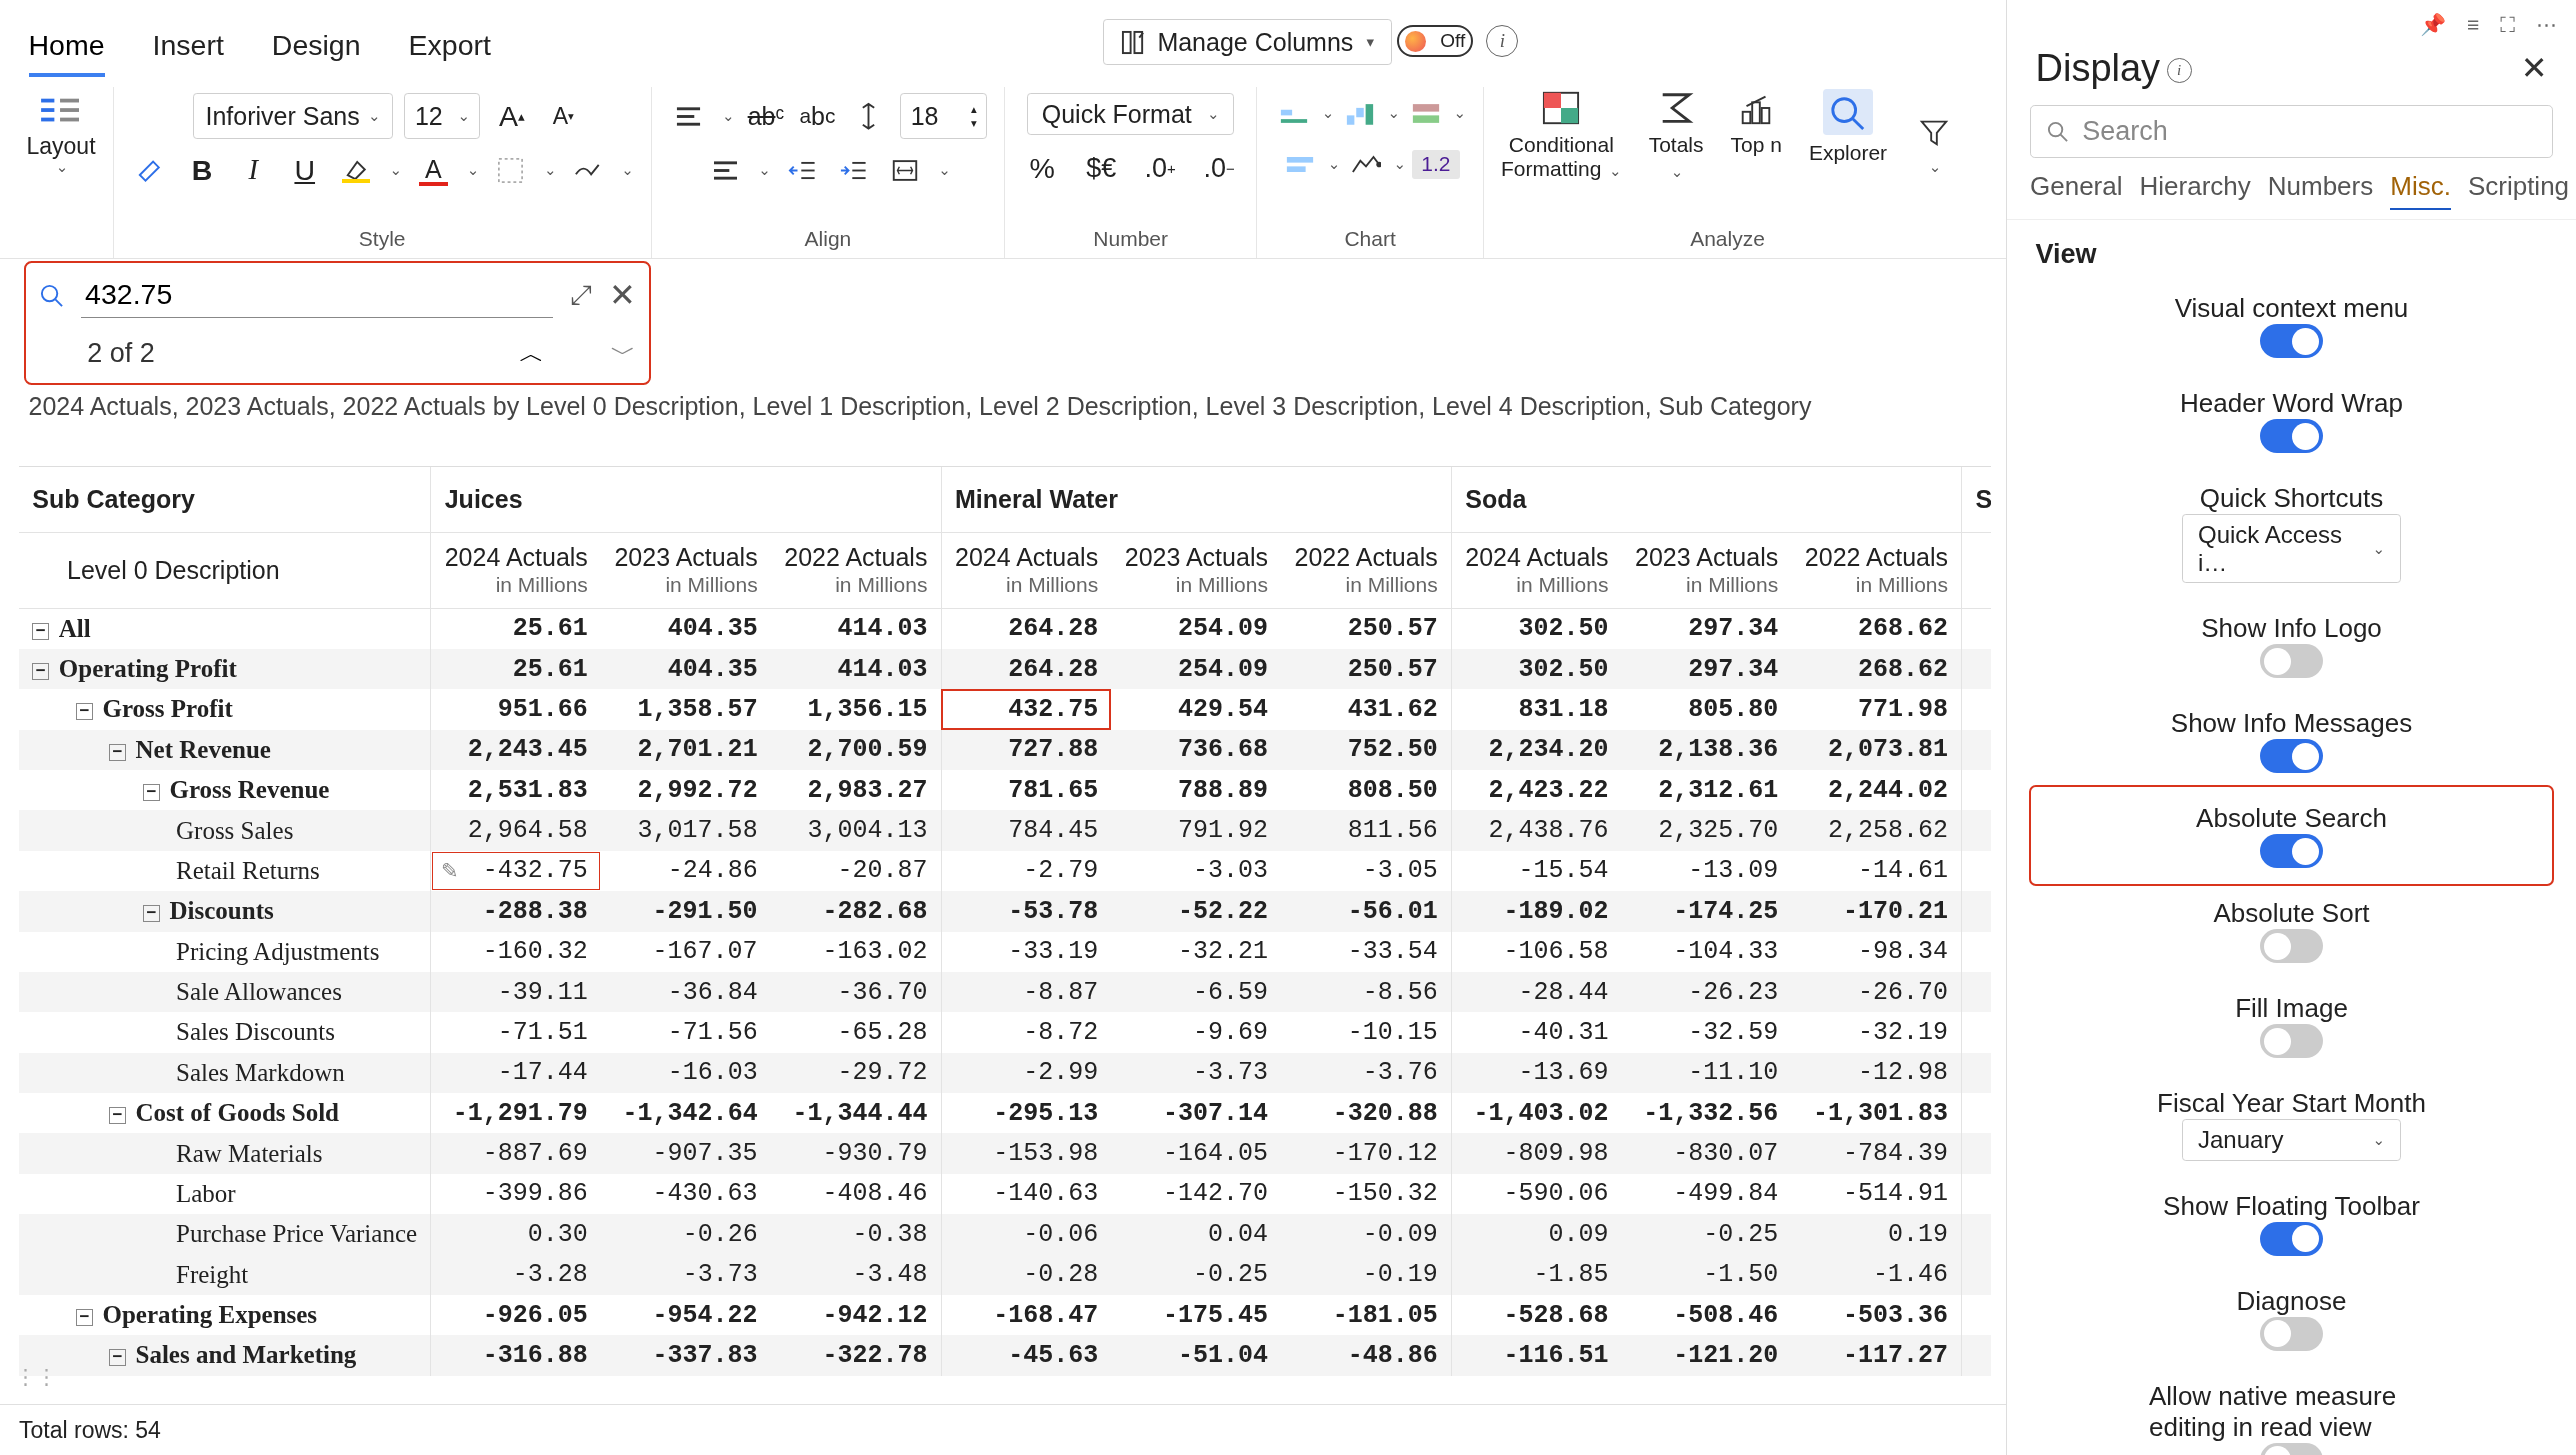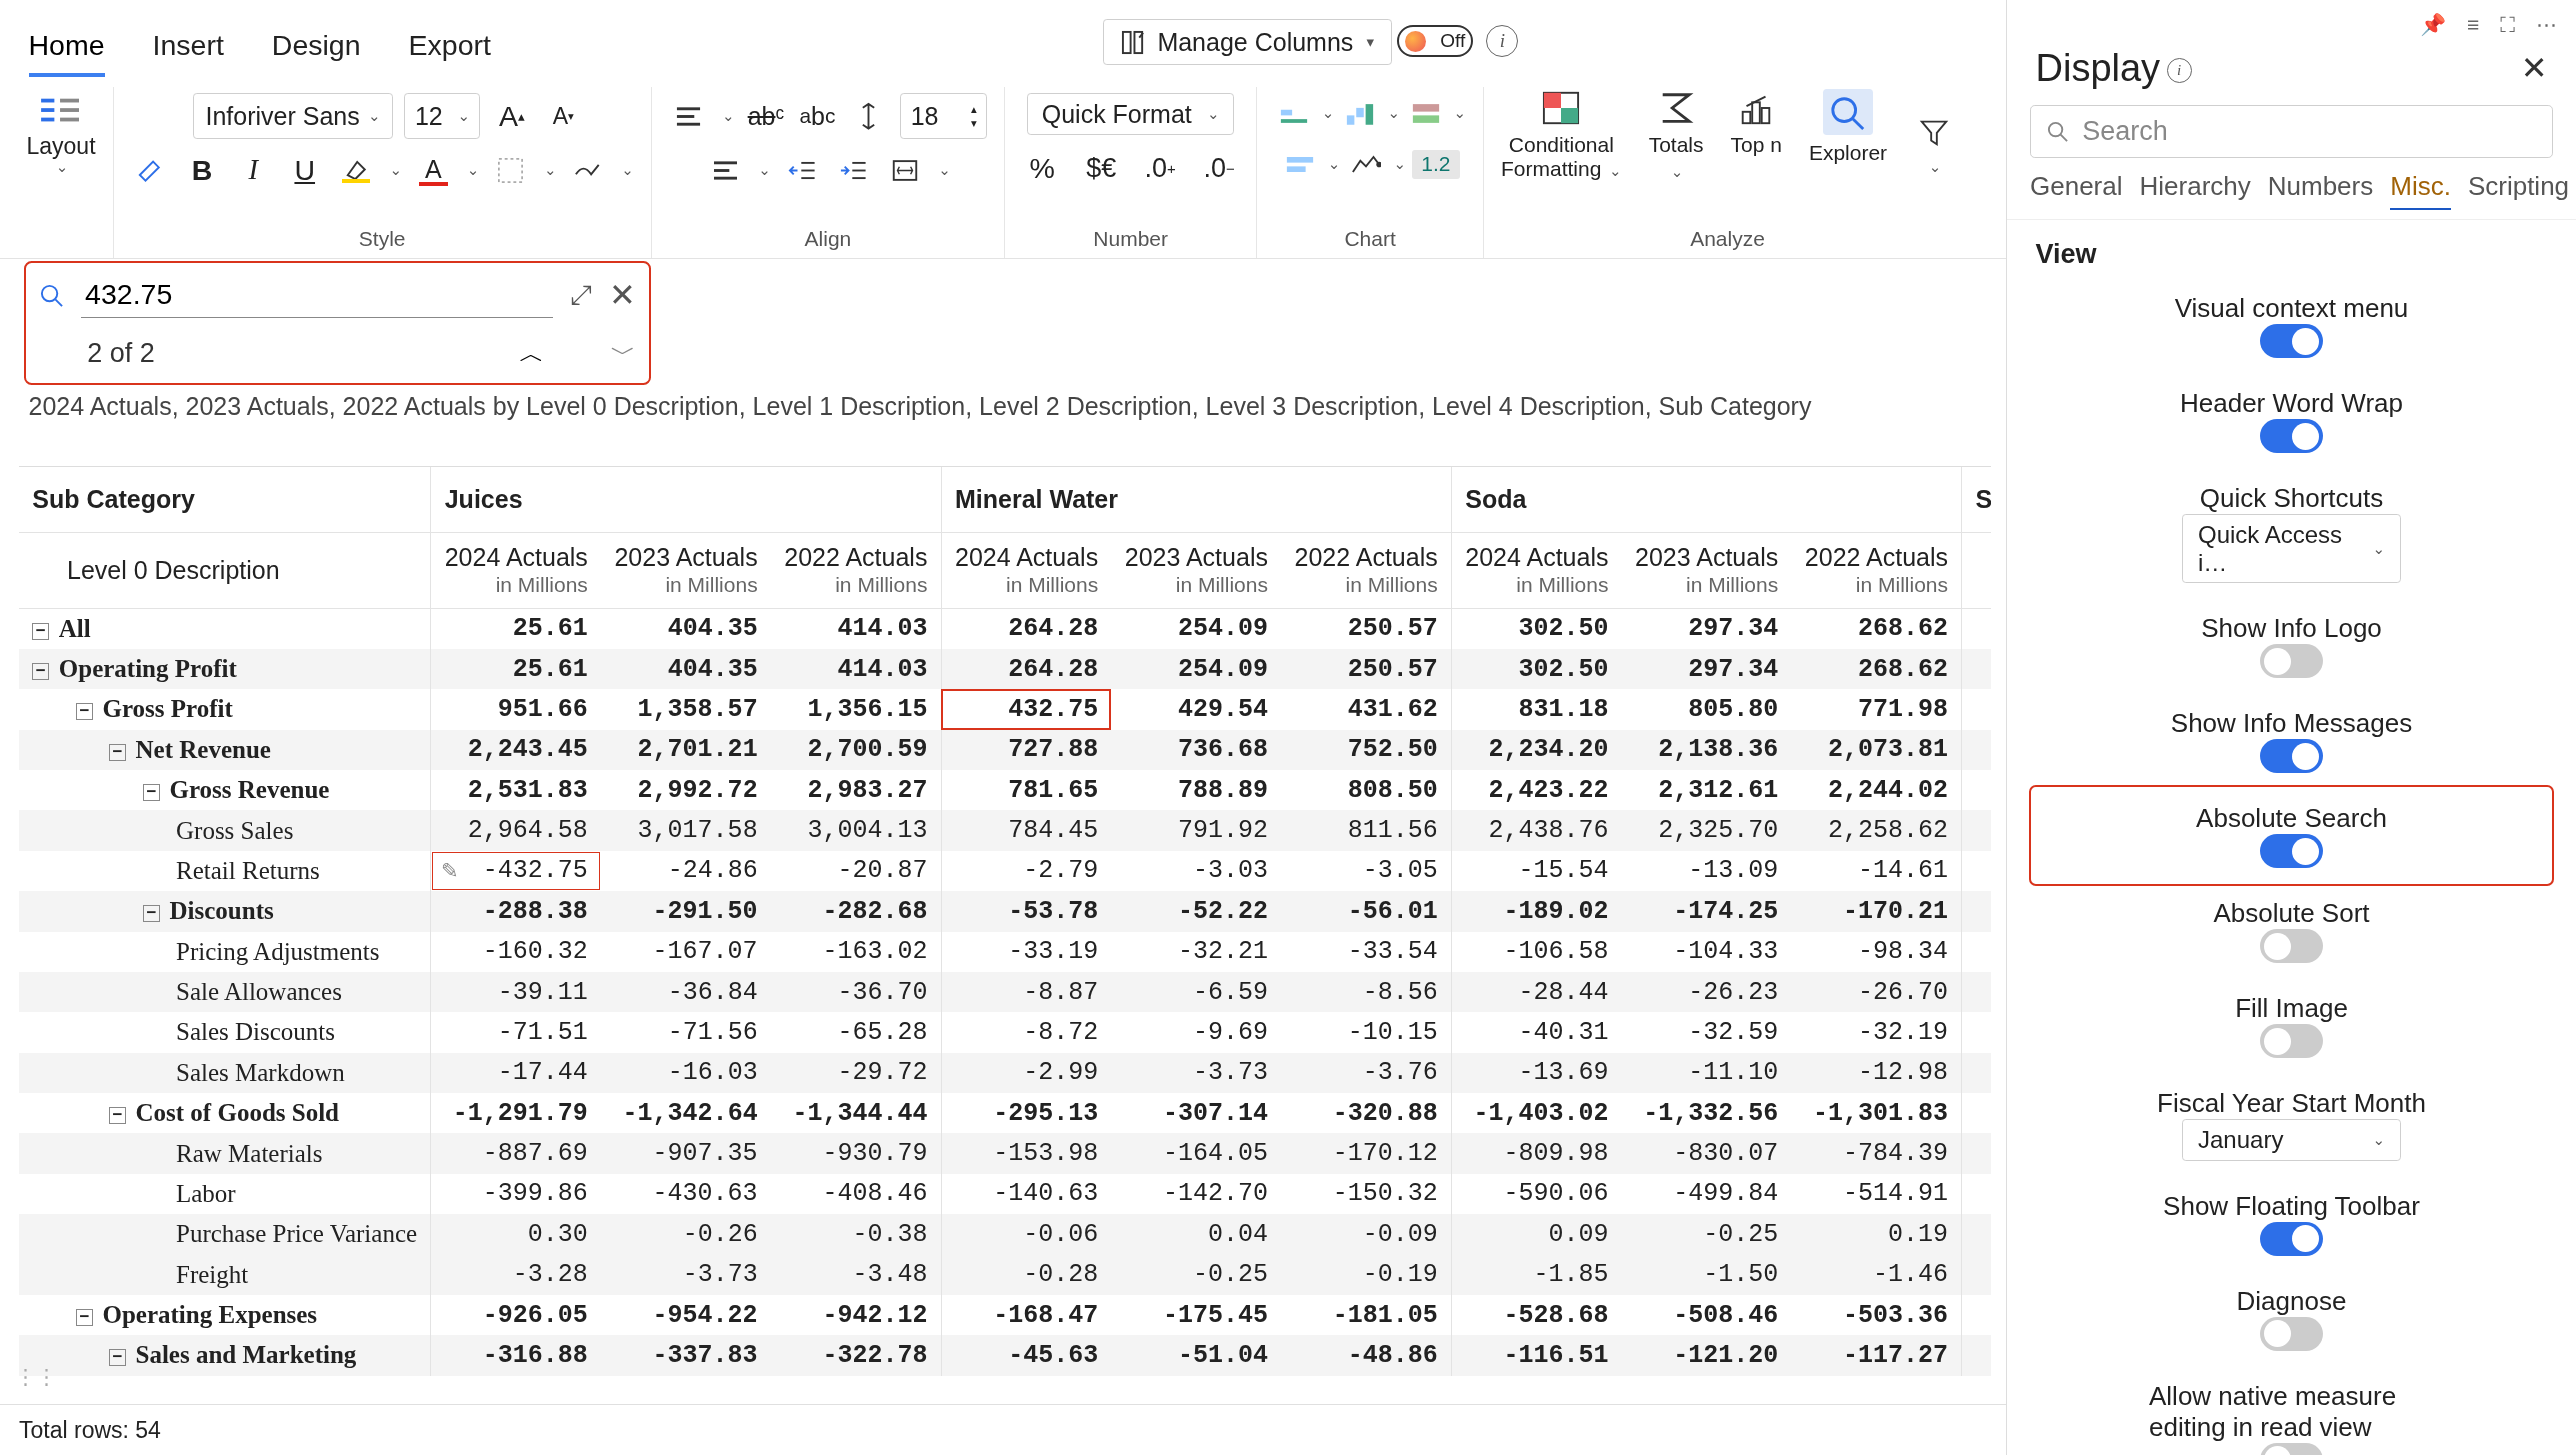--- a/index.html
+++ b/index.html
@@ -17,21 +17,21 @@
 .ribbon-group-title { font-size: 21px; color: #555; margin-top: auto; padding-bottom: 7.6px; }
 .ribbon-row { display: flex; align-items: center; gap: 11.4px; }
 .ribbon-col { display: flex; flex-direction: column; align-items: center; gap: 5.7px; }
 
 .icon-btn { width: 40px; height: 40px; display: inline-flex; align-items: center; justify-content: center; cursor: pointer; border-radius: 3.8px; }
 .caret { font-size: 15px; color: #555; margin-left: 1.9px; }
 
 .fontname { border: 1px solid #cfcfcf; padding: 3.8px 11.4px; width: 200px; height: 46px; display: flex; align-items: center; justify-content: space-between; border-radius: 3.8px; font-size: 25px; margin-left: 12px; }
 .fontsize { border: 1px solid #cfcfcf; padding: 3.8px 9.5px; width: 76px; height: 46px; display: flex; align-items: center; justify-content: space-between; border-radius: 3.8px; font-size: 25px; }
 
-.num-12 { font-size: 21px; color: #0f766e; background: #e6e6e6; padding: 2.9px 9.5px; border-radius: 2.9px; }
+.num-12 { font-size: 21px; color: #4c1d95; background: #e6e6e6; padding: 2.9px 9.5px; border-radius: 2.9px; }
 
 .manage-columns { position: absolute; top: 19px; left: 1103px; border: 1px solid #cfcfcf; border-radius: 3.8px; padding: 7.6px 17px; display: flex; align-items: center; gap: 11.4px; font-size: 25px; }
 .toggle-off { position: absolute; top: 25px; left: 1397px; display: flex; align-items: center; gap: 13.3px; }
 .pill { border: 2.9px solid #333; border-radius: 17px; height: 32px; width: 76px; display: flex; align-items: center; padding: 0 5.7px; font-size: 19px; justify-content: flex-end; }
 .pill .knob { width: 21px; height: 21px; border-radius: 50%; background: radial-gradient(circle at 35% 35%, #ffb347, #e55); margin-right: auto; }
 .info-circle { width: 32px; height: 32px; border-radius: 50%; border: 1.9px solid #666; display: inline-flex; align-items: center; justify-content: center; font-size: 19px; color: #555; font-style: italic; font-family: serif; }
 
 
 .search-wrap { position: absolute; top: 261px; left: 24px; border: 2.9px solid #d9341c; border-radius: 7.6px; width: 627px; height: 124px; padding: 9.5px 13.3px; background: #fff; }
 .search-line1 { display: flex; align-items: center; gap: 17px; }

